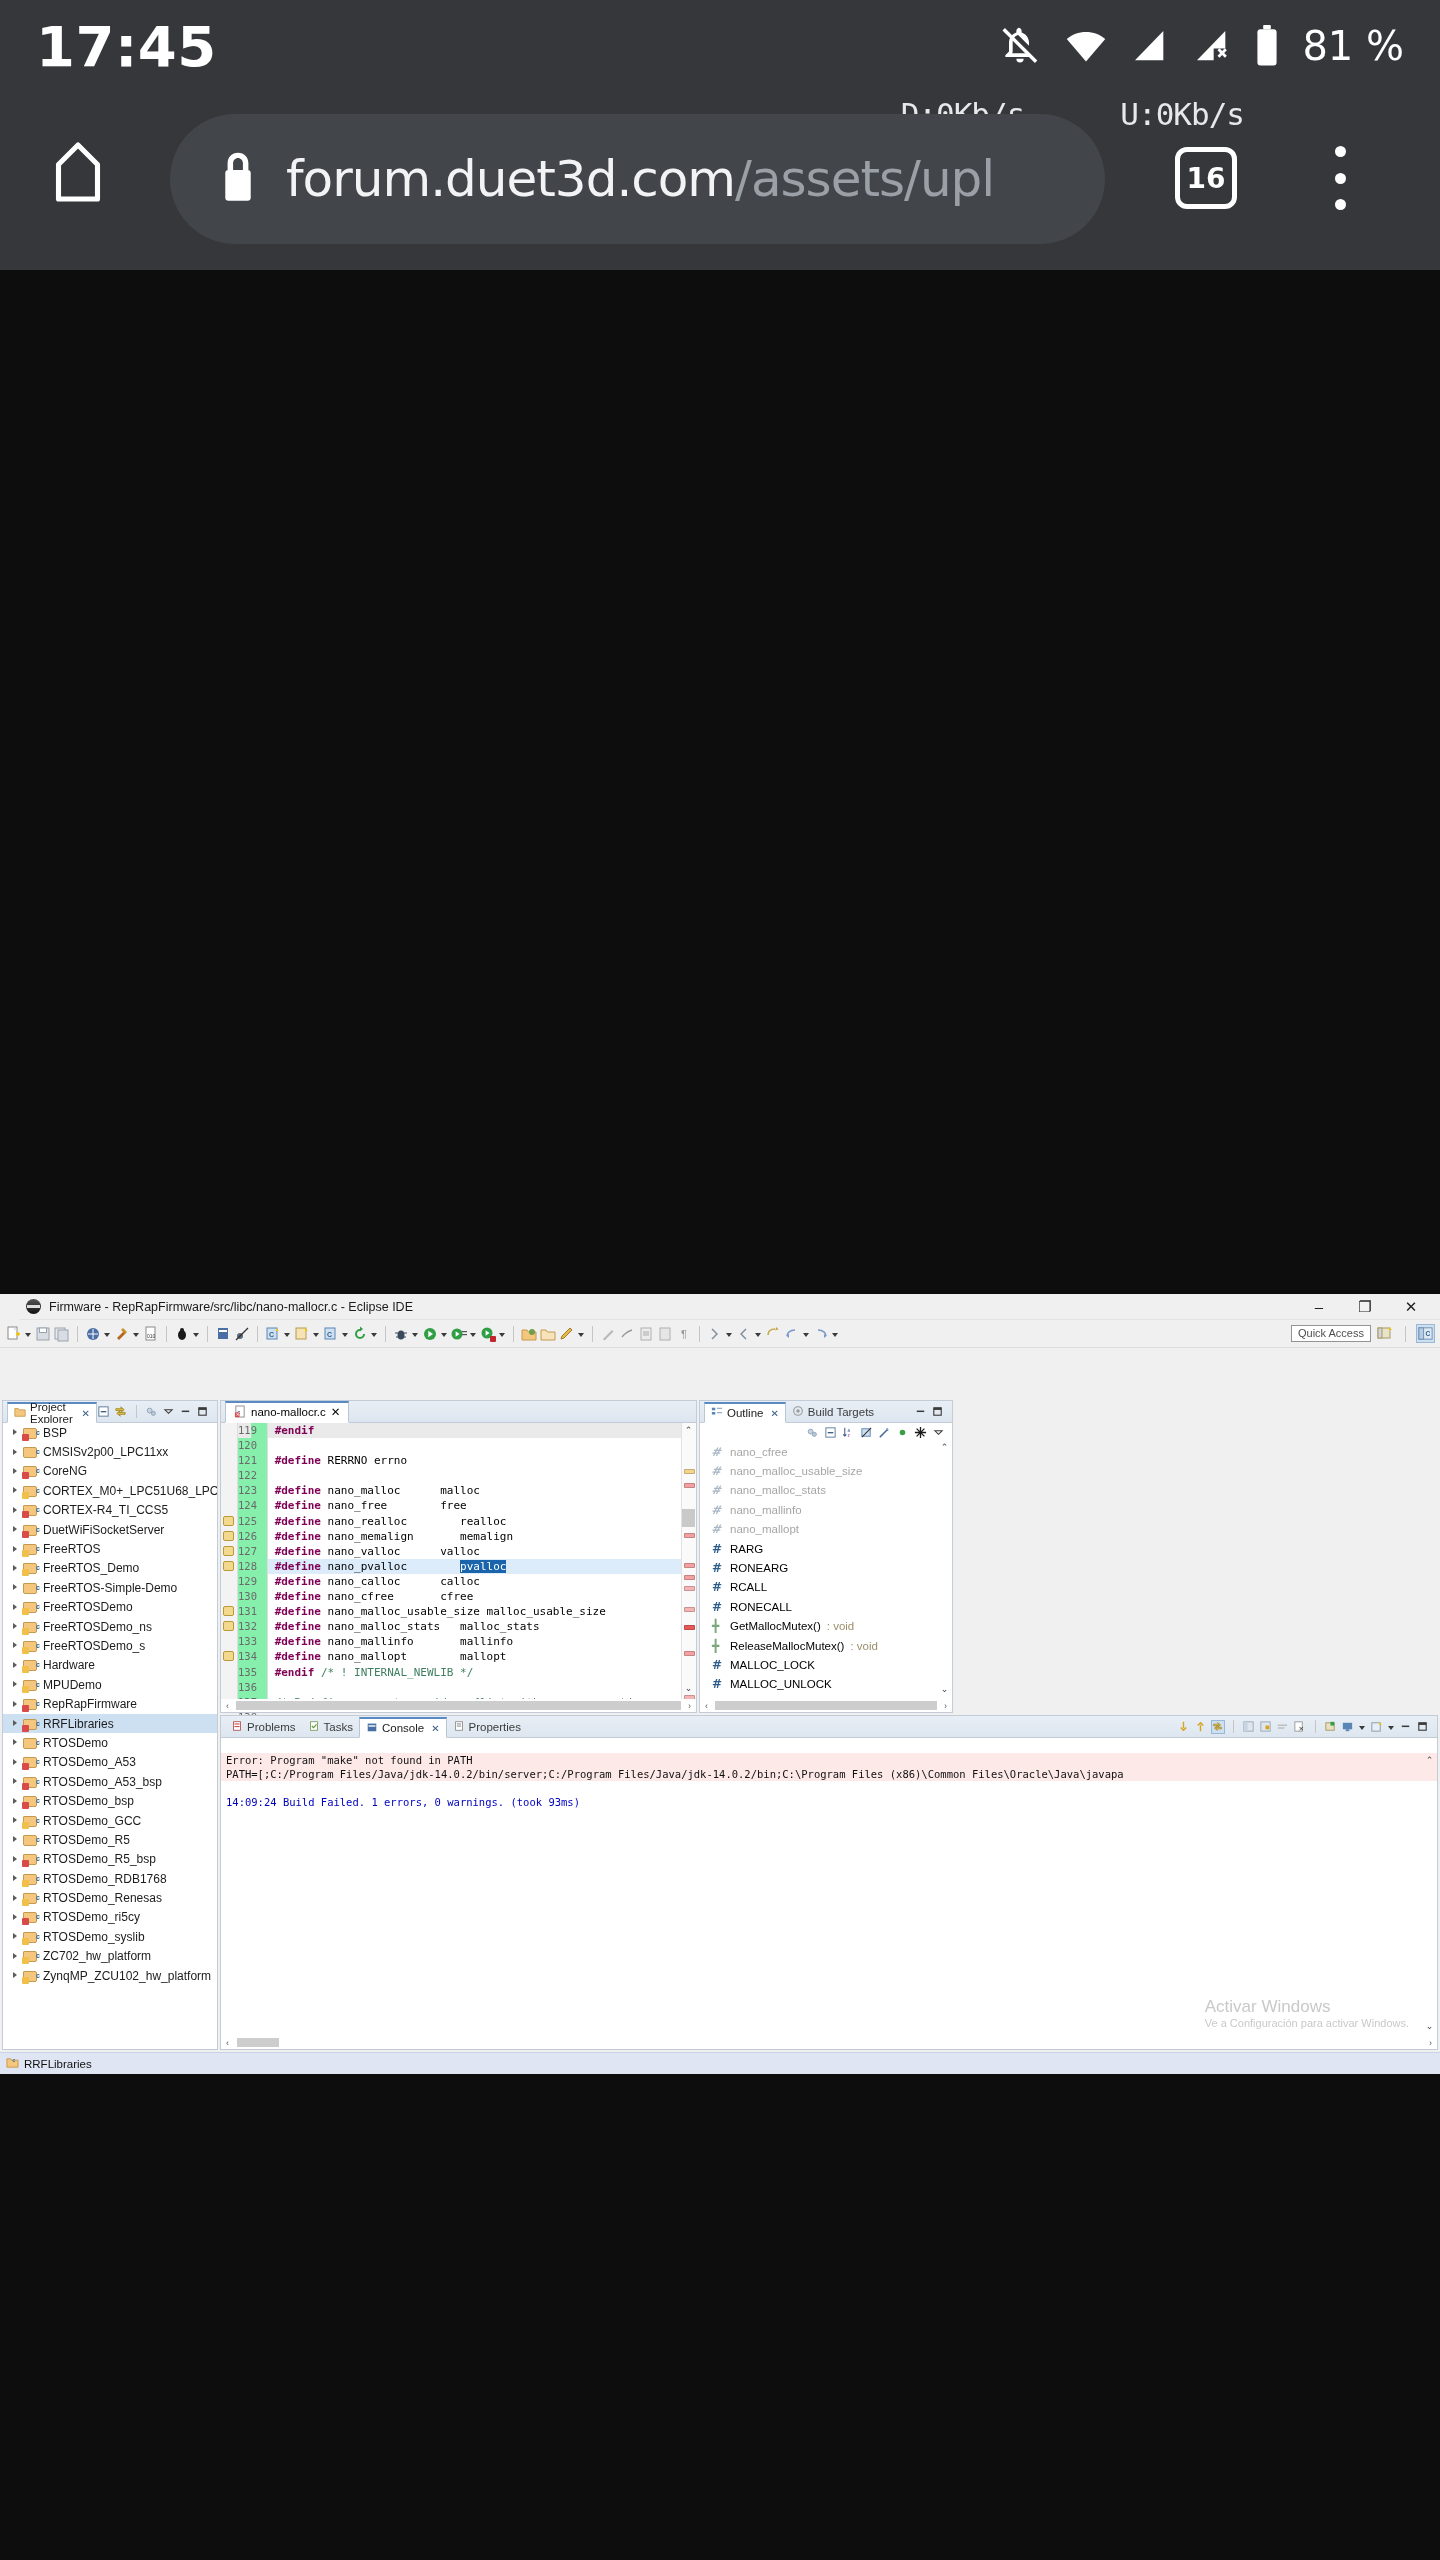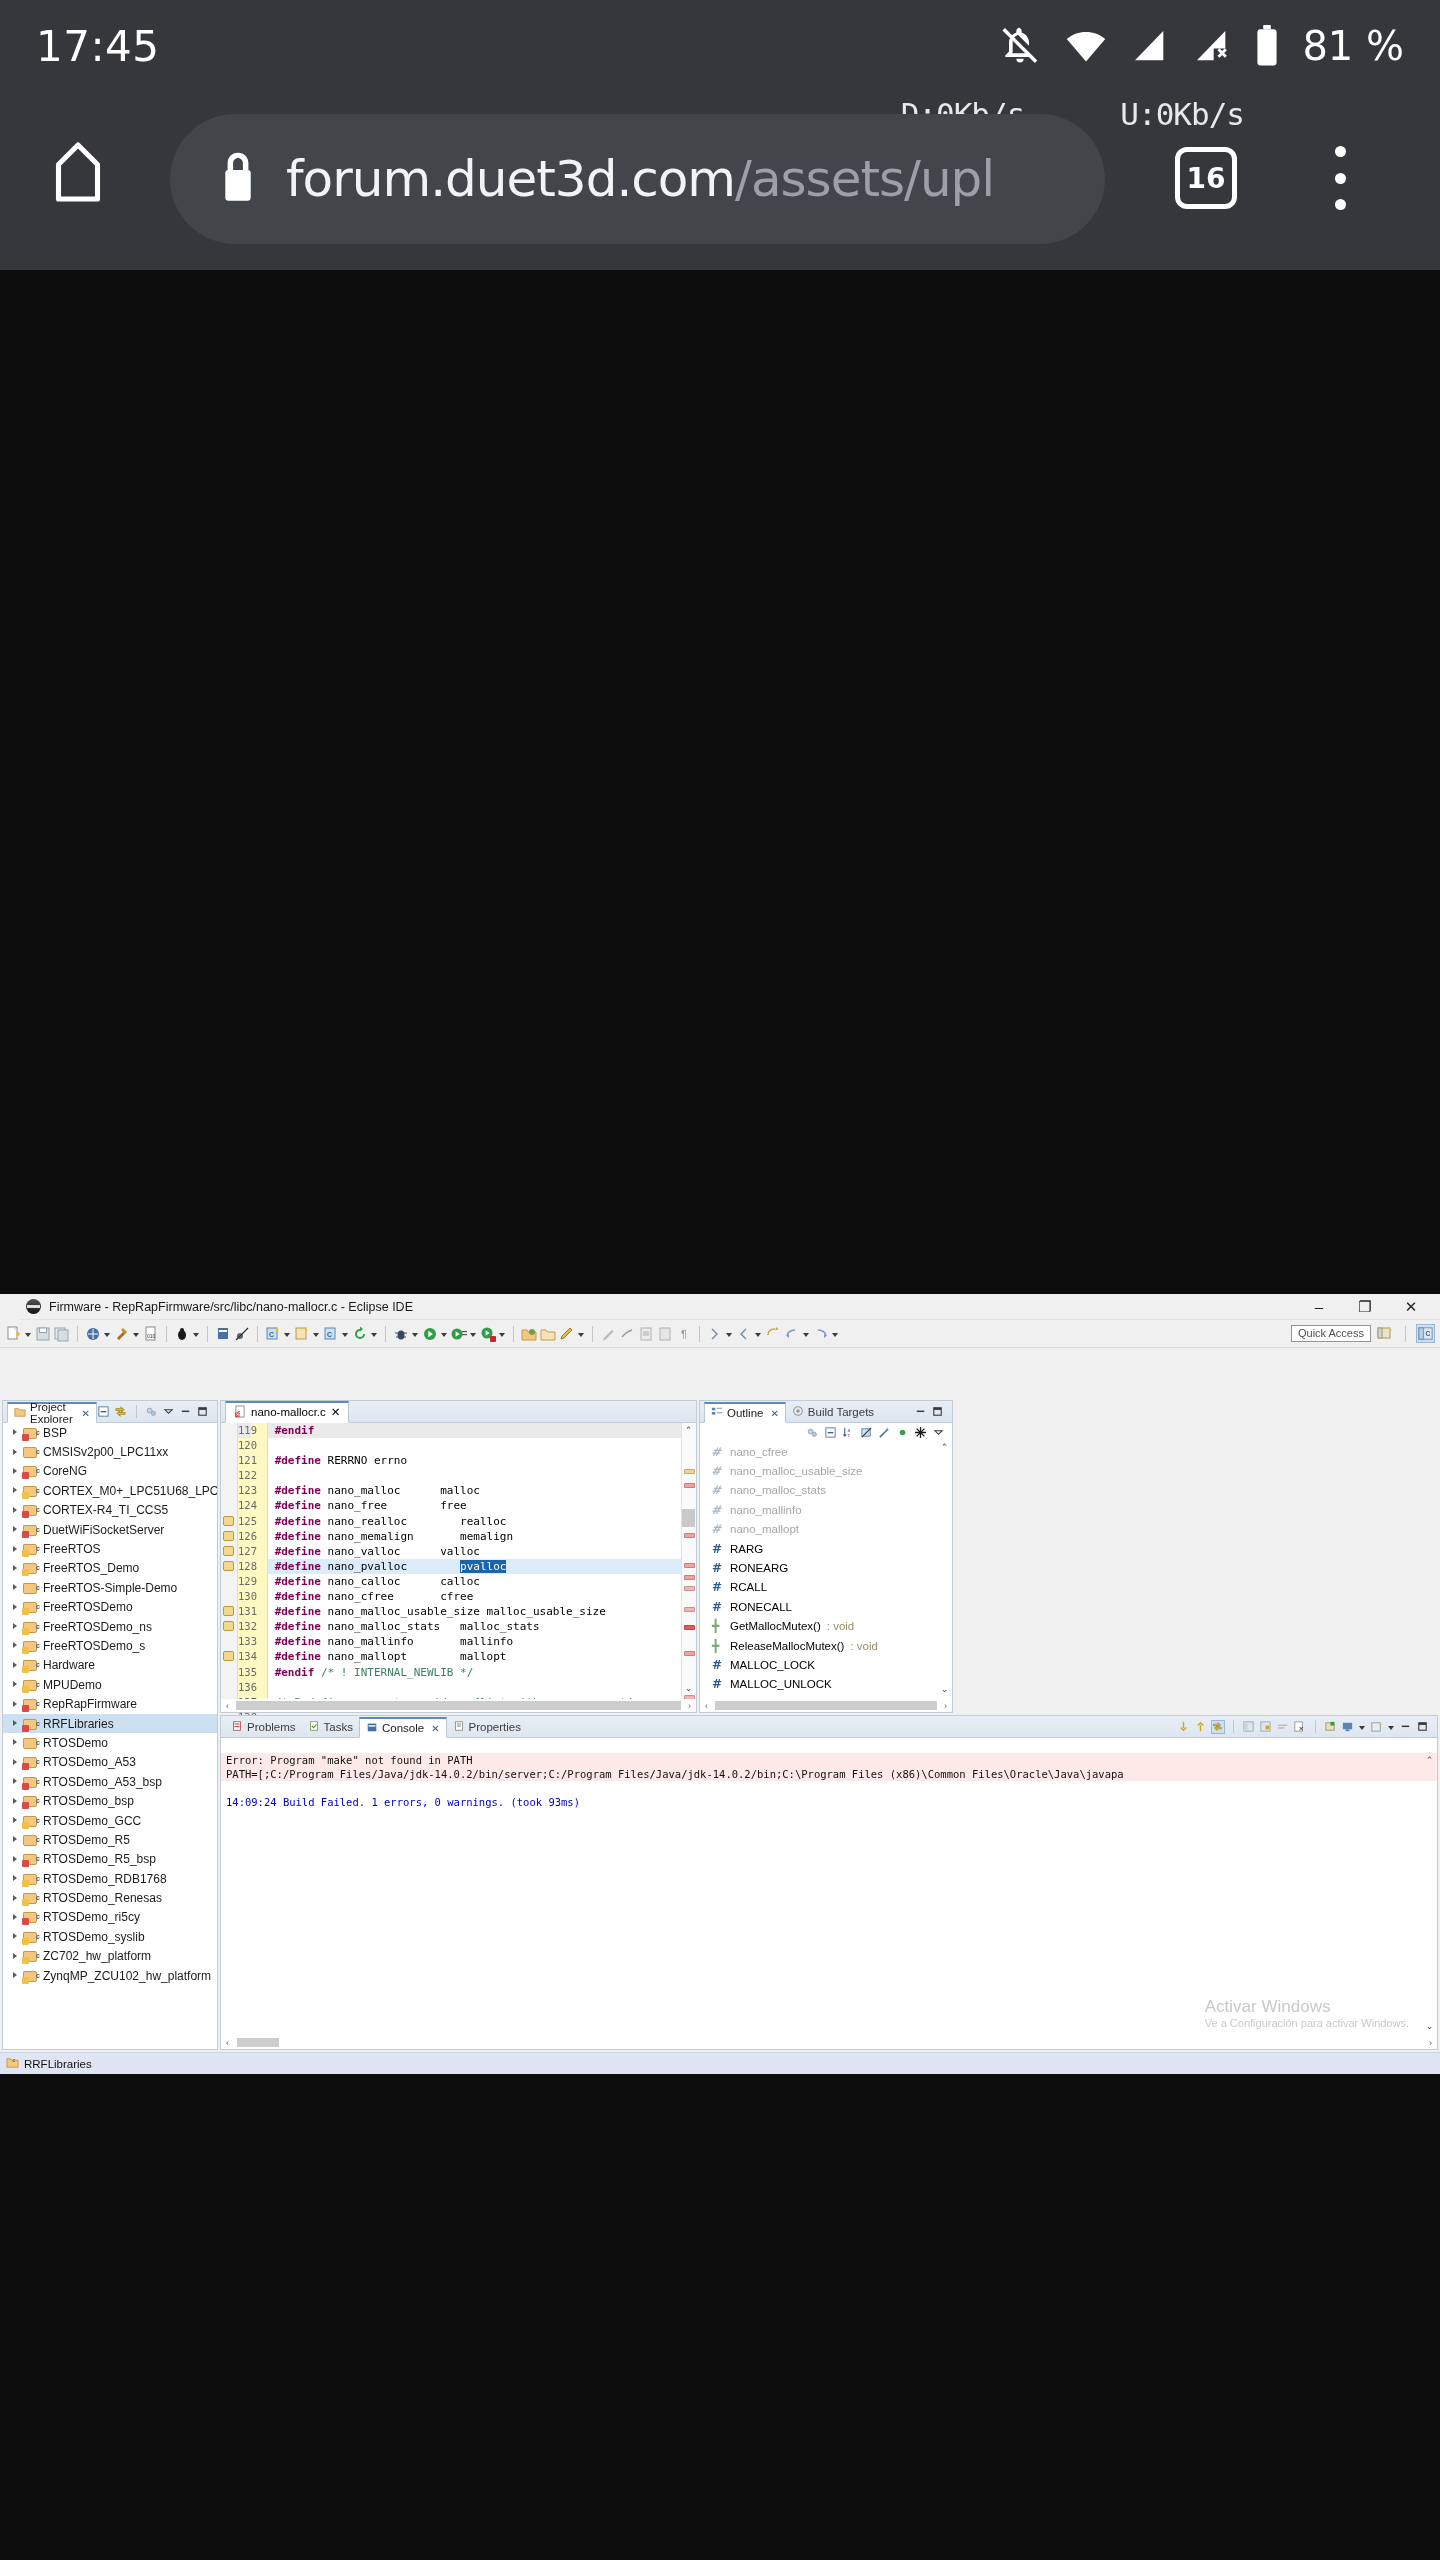--- a/index.html
+++ b/index.html
@@ -2,21 +2,21 @@
 <html><head>
 <meta charset="utf-8">
 <style>
   * { box-sizing: border-box; margin:0; padding:0; }
   html,body { width:1440px; height:2560px; background:#0d0d0d; overflow:hidden; }
   body { font-family:"Liberation Sans", sans-serif; }
 
   
   #status-bar{ position:absolute; left:0; top:0; width:1440px; height:92px;
     background:#35373b; display:flex; align-items:center; padding:0 36px; }
-  #clock{ color:#fff; font-size:42px; font-weight:400; letter-spacing:0.5px;
+  #clock{ color:#fff; font-size:56px; font-weight:700; letter-spacing:0.5px;
     font-family:"DejaVu Sans", sans-serif; }
   #status-icons{ margin-left:auto; display:flex; align-items:center; gap:22px; }
   #status-icons svg{ display:block; }
   #battery-pct{ color:#fff; font-size:40px; font-weight:500; font-family:"DejaVu Sans", sans-serif; }
 
   
   #browser-bar{ position:absolute; left:0; top:92px; width:1440px; height:178px;
     background:#35373b; }
   #net-speeds{ position:absolute; right:196px; top:4px; display:flex; gap:96px;
     color:#e7e8ea; font-size:31px; font-family:"DejaVu Sans Mono", monospace; letter-spacing:-1px;}
@@ -106,21 +106,21 @@
     border-radius:1px; }
 
   
   .ed-tabs{ height:22px; background:linear-gradient(#e8eef5,#dde6f0); display:flex; align-items:center;
     padding-left:4px; border-bottom:1px solid #c2cbd6; }
   .ed-tab{ display:flex; align-items:center; gap:5px; height:22px; padding:0 8px; background:#fff;
     border:1px solid #b9c6d3; border-bottom:1px solid #fff; border-top:2px solid #5a8ac4;
     font-size:11.5px; }
   .ed-body{ position:absolute; inset:22px 0 0 0; background:#fff; display:flex; }
   .ed-gutter-ann{ width:17px; background:#f3f3f3; border-right:1px solid #ddd; position:relative;}
-  .ed-linenos{ width:30px; background:#fef9c3; border-right:1px solid #ddd; text-align:right;
+  .ed-linenos{ width:30px; background:#86efac; border-right:1px solid #ddd; text-align:right;
     padding-right:16px; }
   .ed-code{ flex:1; position:relative; overflow:hidden; }
   .codeline{ height:15.1px; line-height:15.1px; font-family:"DejaVu Sans Mono", monospace; font-size:11px;
     white-space:pre; }
   .ln{ height:15.1px; line-height:15.1px; font-family:"DejaVu Sans Mono", monospace; font-size:10.5px; color:#6a6a6a; }
   .kw{ color:#7f0055; font-weight:bold; }
   .cmt{ color:#3f7f5f; }
   .sel-blue{ background:#1964aa; color:#fff; }
   .line-hl{ background:#eaeaea; }
   .row-hl{ background:#dcecfb; }

